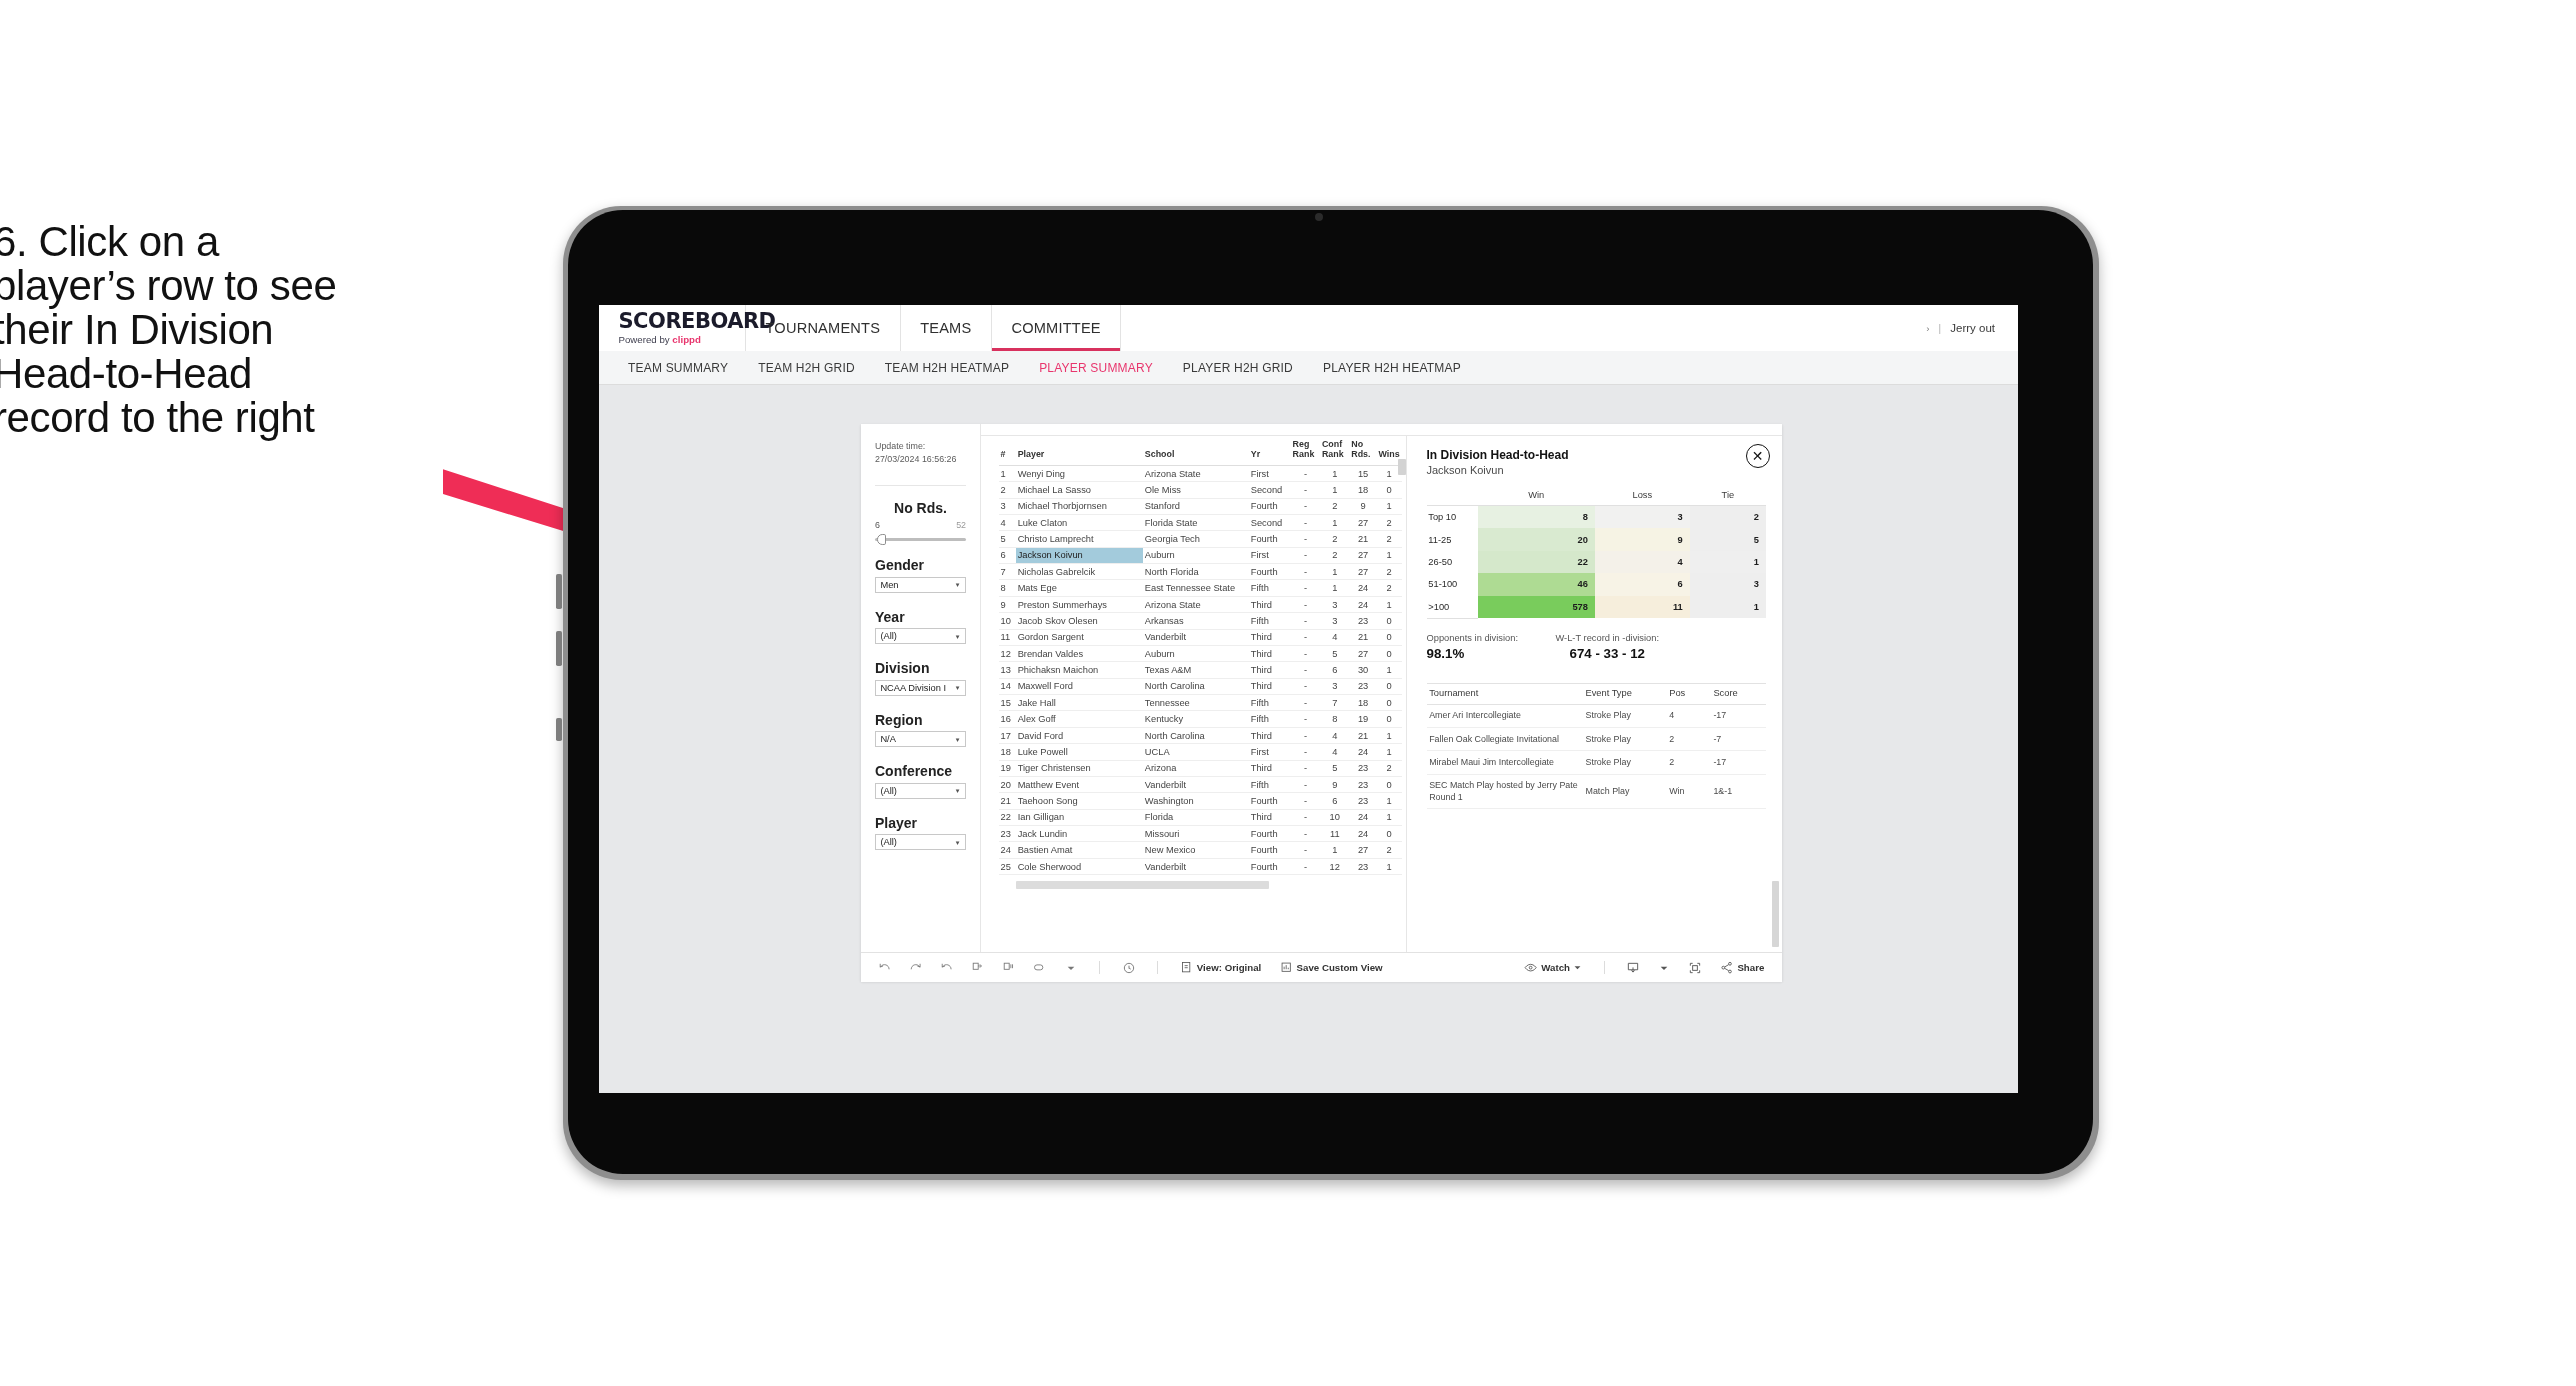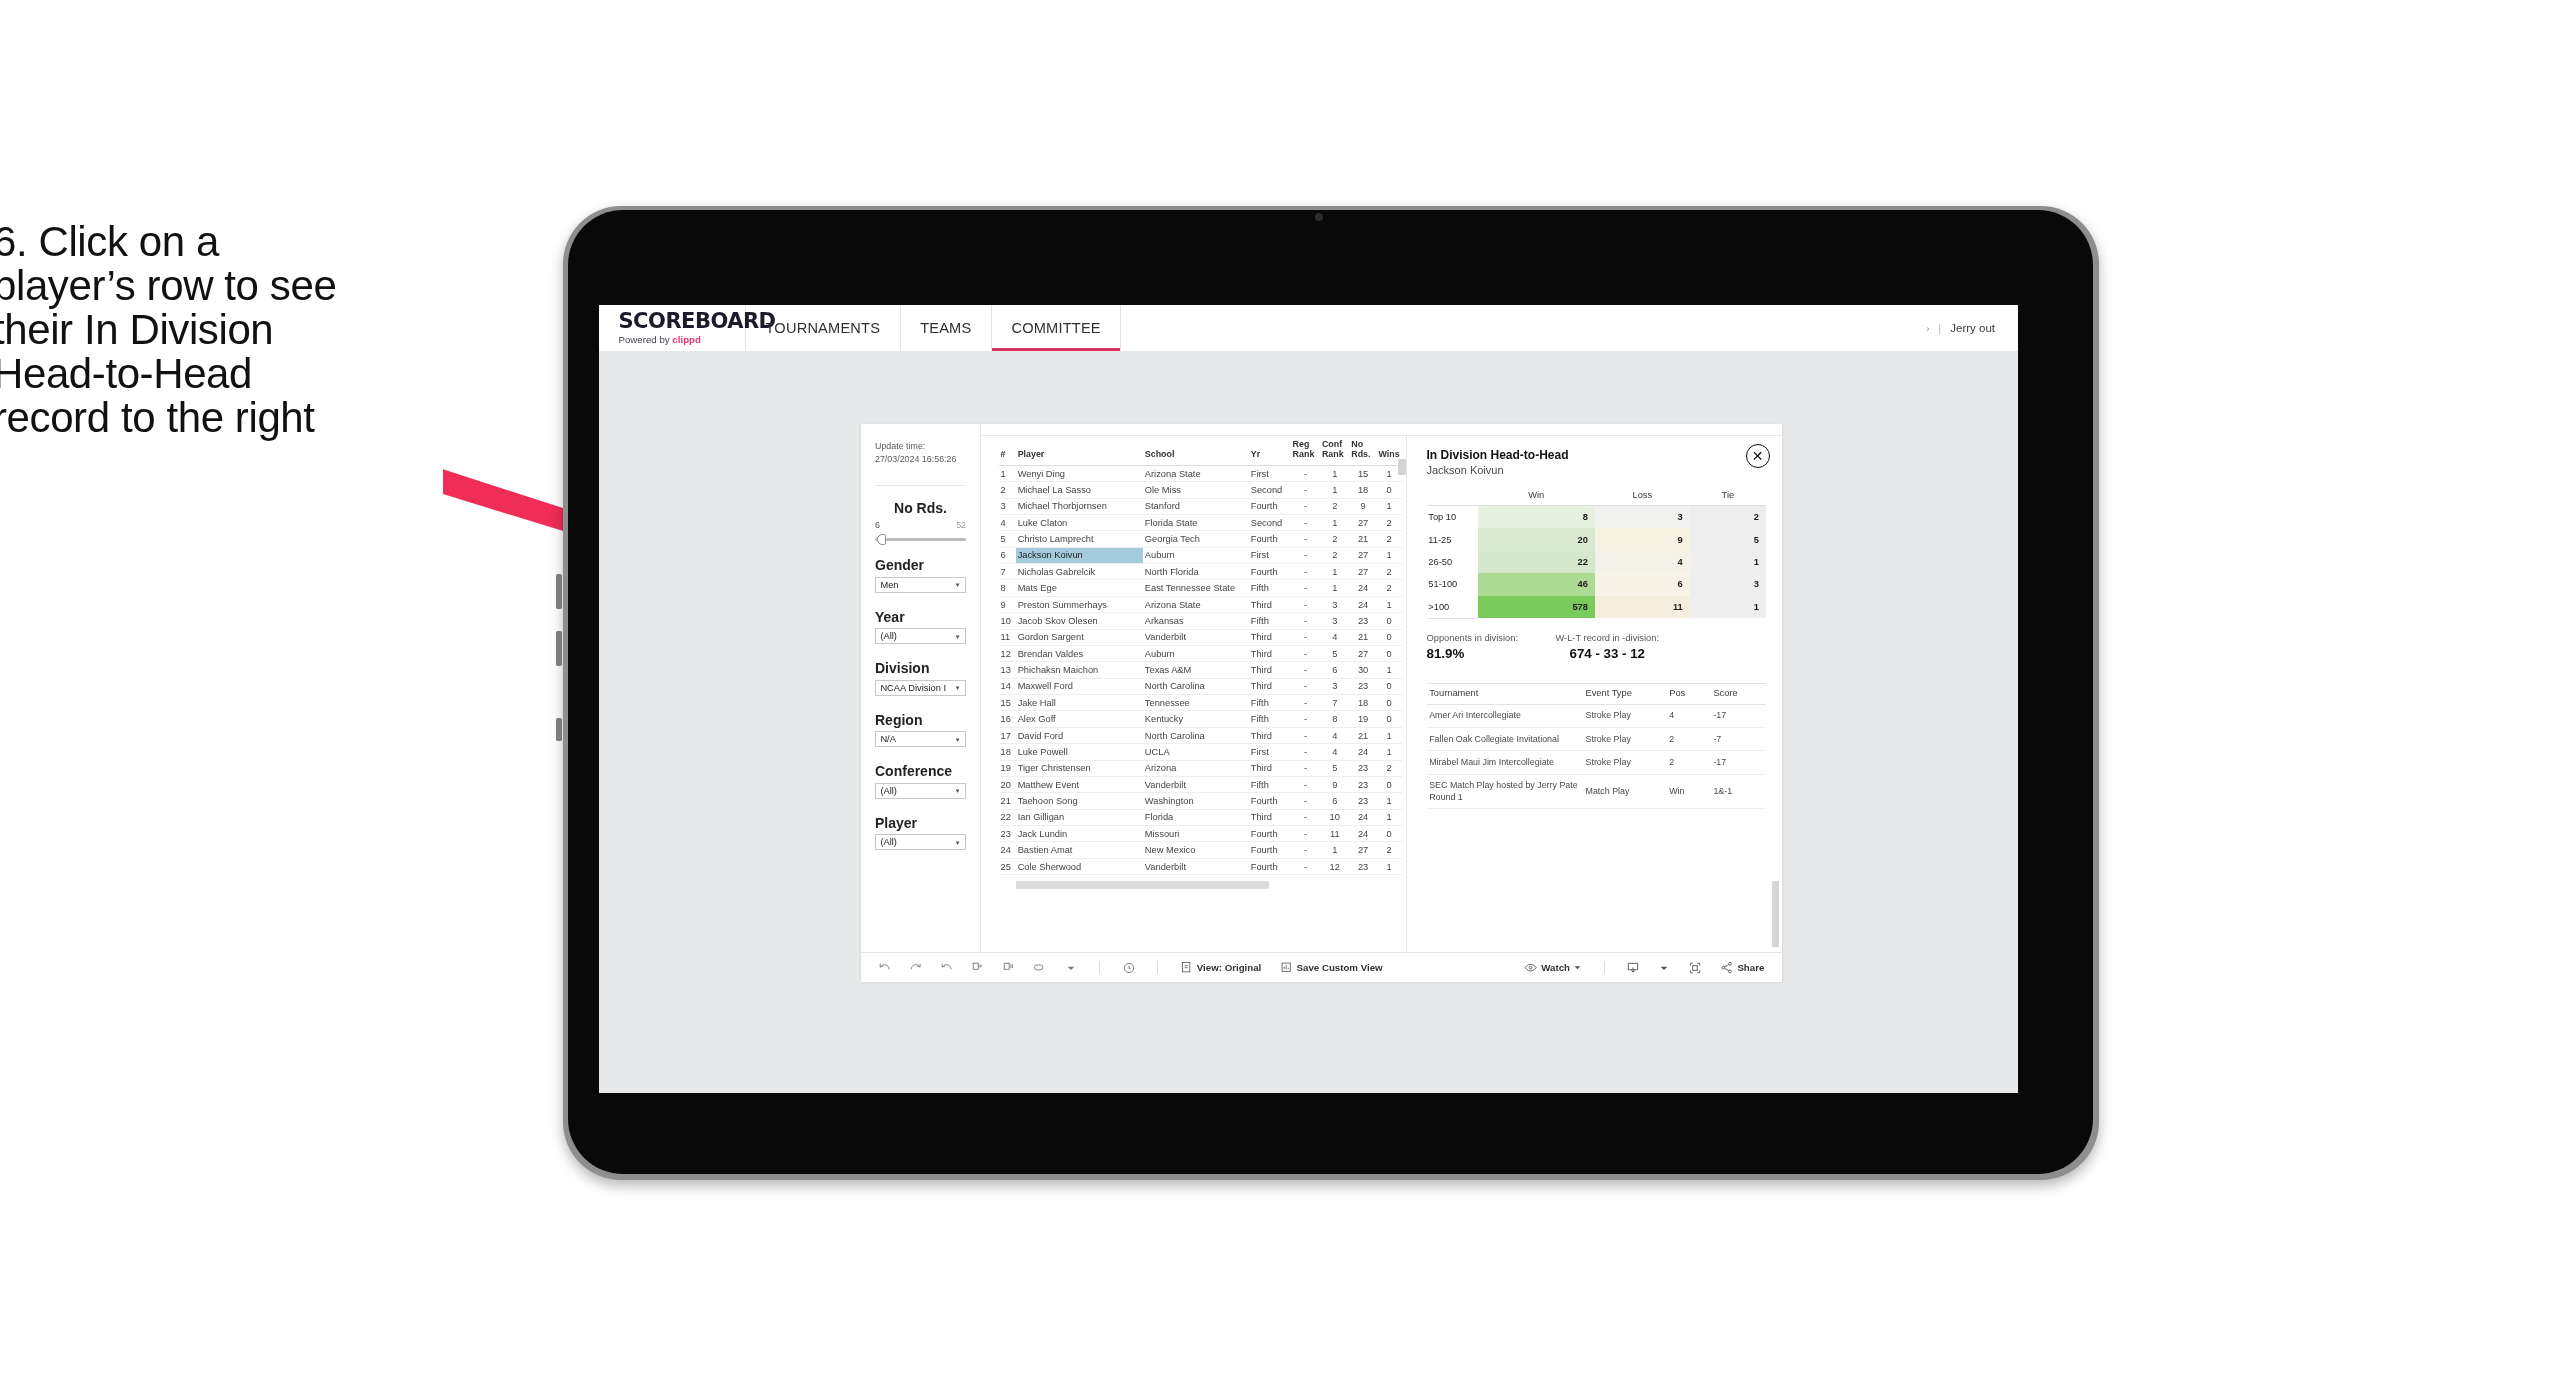--- a/index.html
+++ b/index.html
@@ -282,20 +282,28 @@
           <div class="topnav-item">TEAMS</div>
           <div class="topnav-item active">COMMITTEE</div>
         </div>
         <div class="topbar-right">
           <span class="caret">›</span>
           <span class="sep">|</span>
           <span>Jerry out</span>
         </div>
       </div>
 
+      <div class="subnav">
+        <div class="subnav-item">TEAM SUMMARY</div>
+        <div class="subnav-item">TEAM H2H GRID</div>
+        <div class="subnav-item">TEAM H2H HEATMAP</div>
+        <div class="subnav-item active">PLAYER SUMMARY</div>
+        <div class="subnav-item">PLAYER H2H GRID</div>
+        <div class="subnav-item">PLAYER H2H HEATMAP</div>
+      </div>
 
       <div class="card">
         <div class="card-main">
 
           <div class="filters">
             <div class="update-label">Update time:</div>
             <div class="update-label">27/03/2024 16:56:26</div>
             <div class="filters-divider"></div>
 
             <div class="f-group">
@@ -677,21 +685,21 @@
                         <td style="background: rgb(121, 204, 92);">578</td>
                         <td style="background: rgb(246, 238, 220);">11</td>
                         <td style="background: rgb(238, 238, 238);">1</td>
                       </tr>
                     </tbody>
                 </table>
 
                 <div class="stats-row">
                   <div class="stat-a">
                     <div class="stat-lab">Opponents in division:</div>
-                    <div class="stat-val">81.9%</div>
+                    <div class="stat-val">98.1%</div>
                   </div>
                   <div>
                     <div class="stat-lab center">W-L-T record in -division:</div>
                     <div class="stat-val center">674 - 33 - 12</div>
                   </div>
                 </div>
 
                 <table class="tour">
                   <thead>
                     <tr>

